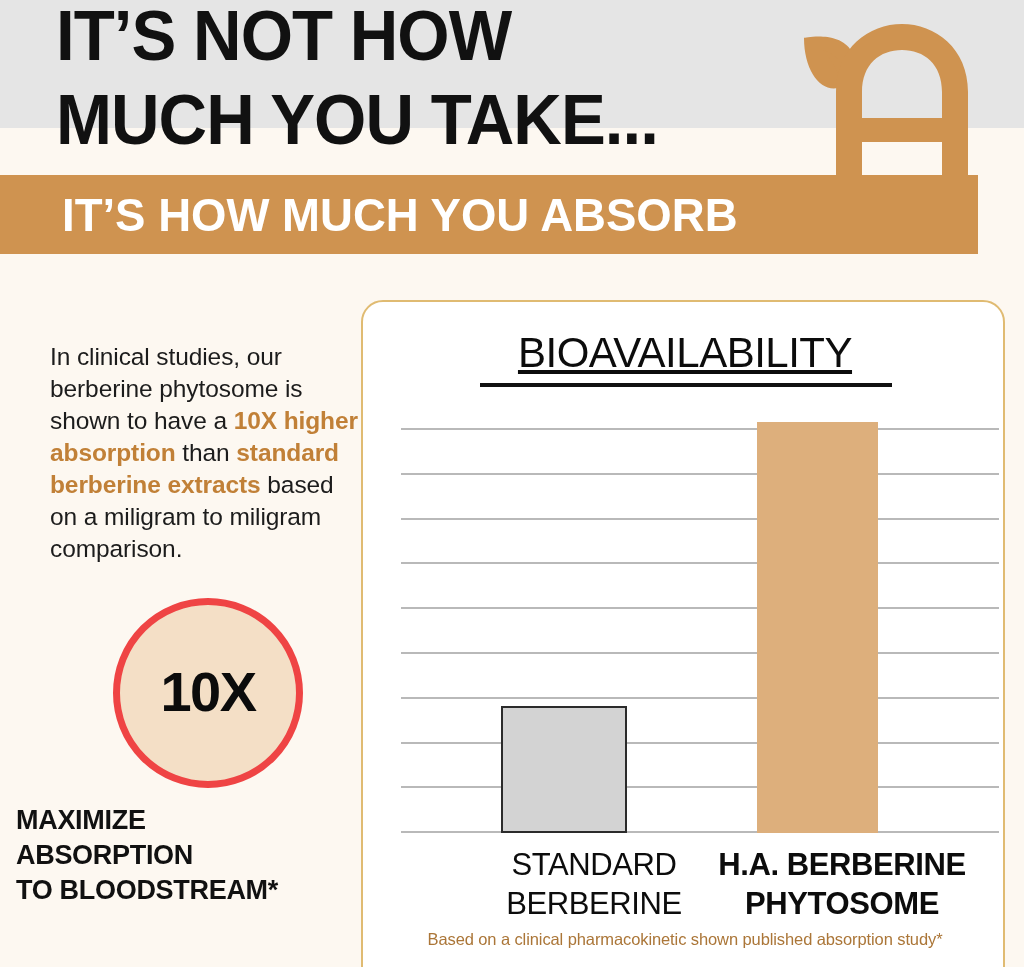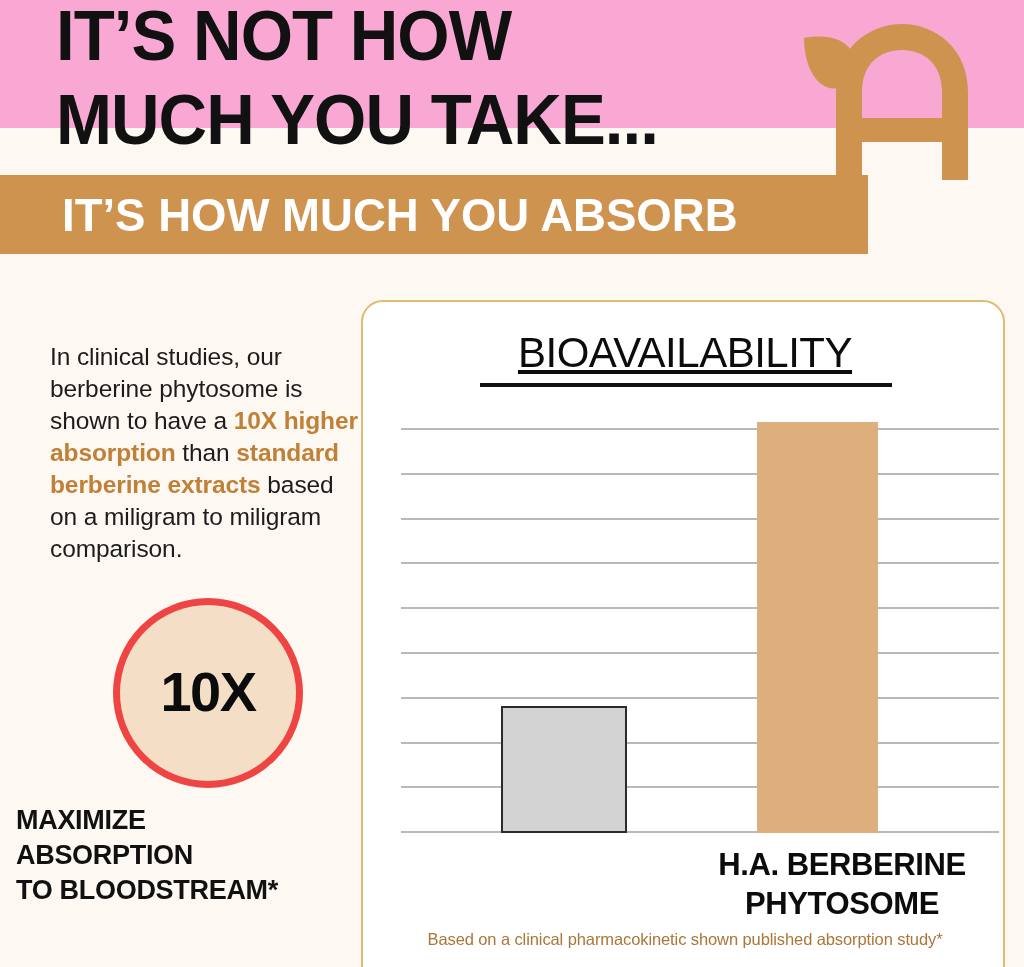--- a/index.html
+++ b/index.html
@@ -14,21 +14,21 @@
     overflow: hidden;
     position: relative;
   }
 
   
   .header {
     position: absolute;
     left: 0; top: 0;
     width: 1024px;
     height: 128px;
-    background: #f9a8d4;
+    background: #e5e5e5;
   }
   .headline {
     position: absolute;
     left: 56px;
     top: -6px;
     font-size: 70px;
     line-height: 84px;
     font-weight: bold;
     letter-spacing: -1px;
     color: #111111;
@@ -44,21 +44,21 @@
     top: 8px;
     width: 180px;
     height: 172px;
   }
 
   
   .band {
     position: absolute;
     left: 0;
     top: 175px;
-    width: 868px;
+    width: 978px;
     height: 79px;
     background: #cf9350;
     display: flex;
     align-items: center;
   }
   .band-text {
     margin-left: 62px;
     color: #ffffff;
     font-size: 46px;
     font-weight: bold;
@@ -281,18 +281,20 @@
     <div class="gridline" style="top:314px"></div>
     <div class="gridline" style="top:358px"></div>
     <div class="gridline" style="top:403px"></div>
 
     <div class="bar bar-standard" style="left:100px; top:278px; width:126px; height:127px"></div>
 
     <div class="bar bar-ha" style="left:356px; top:-6px; width:121px; height:411px"></div>
   </div>
 
   <div class="cat-labels">
+    <div class="cat-label left-cat">STANDARD
+BERBERINE</div>
     <div class="cat-label right-cat">H.A. BERBERINE
 PHYTOSOME</div>
   </div>
 
   <div class="footnote">Based on a clinical pharmacokinetic shown published absorption study*</div>
 </div>
 
 </body></html>

